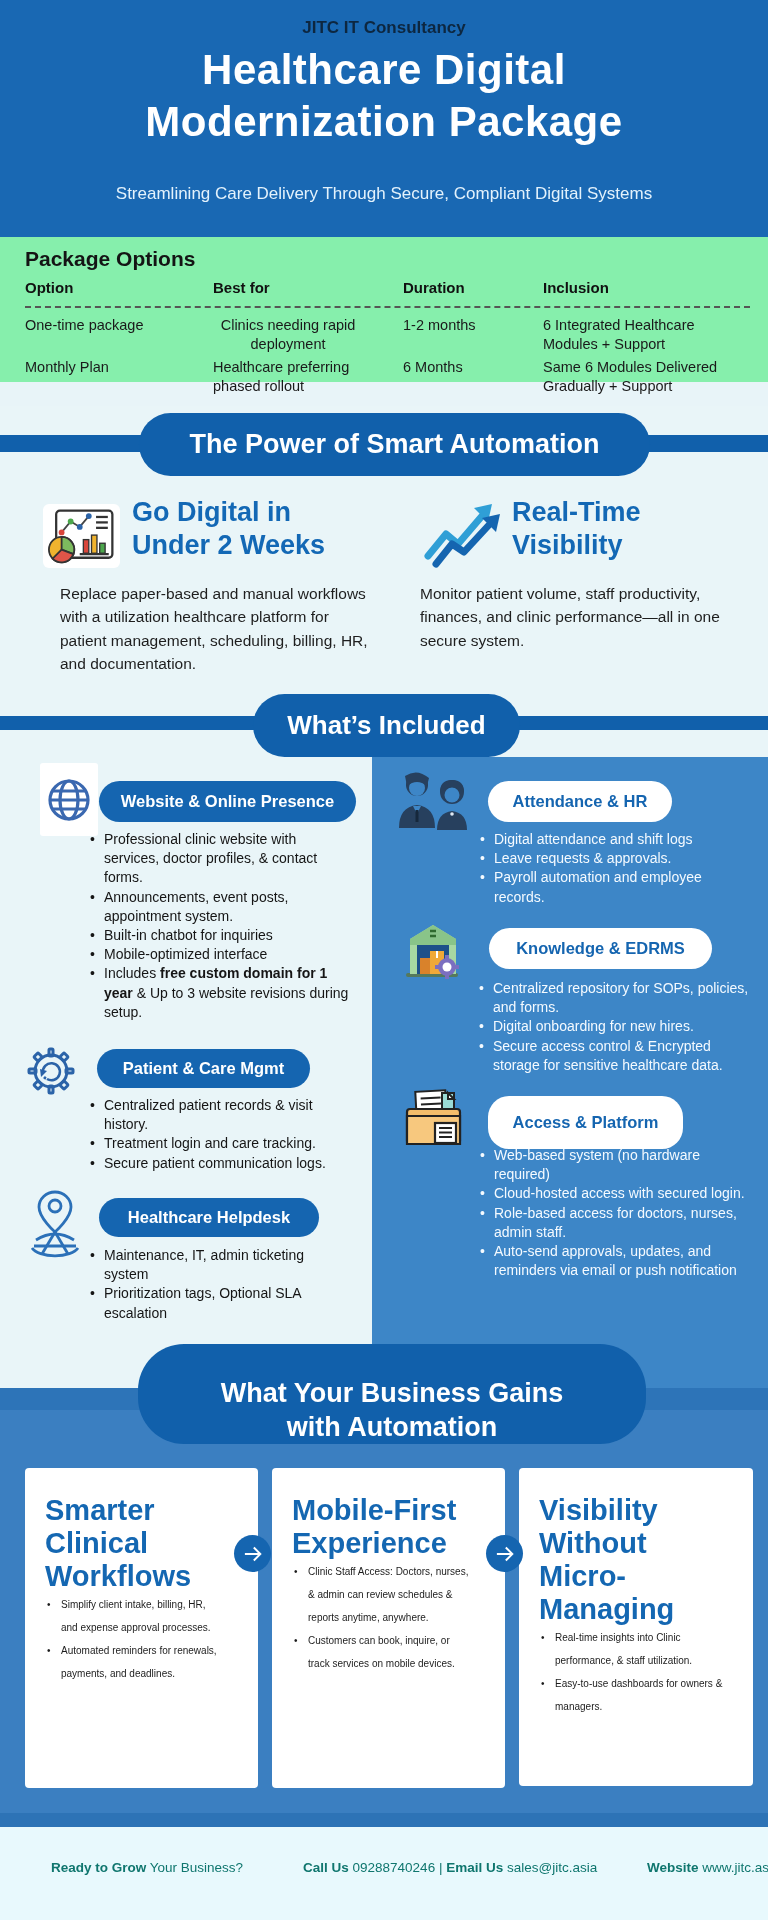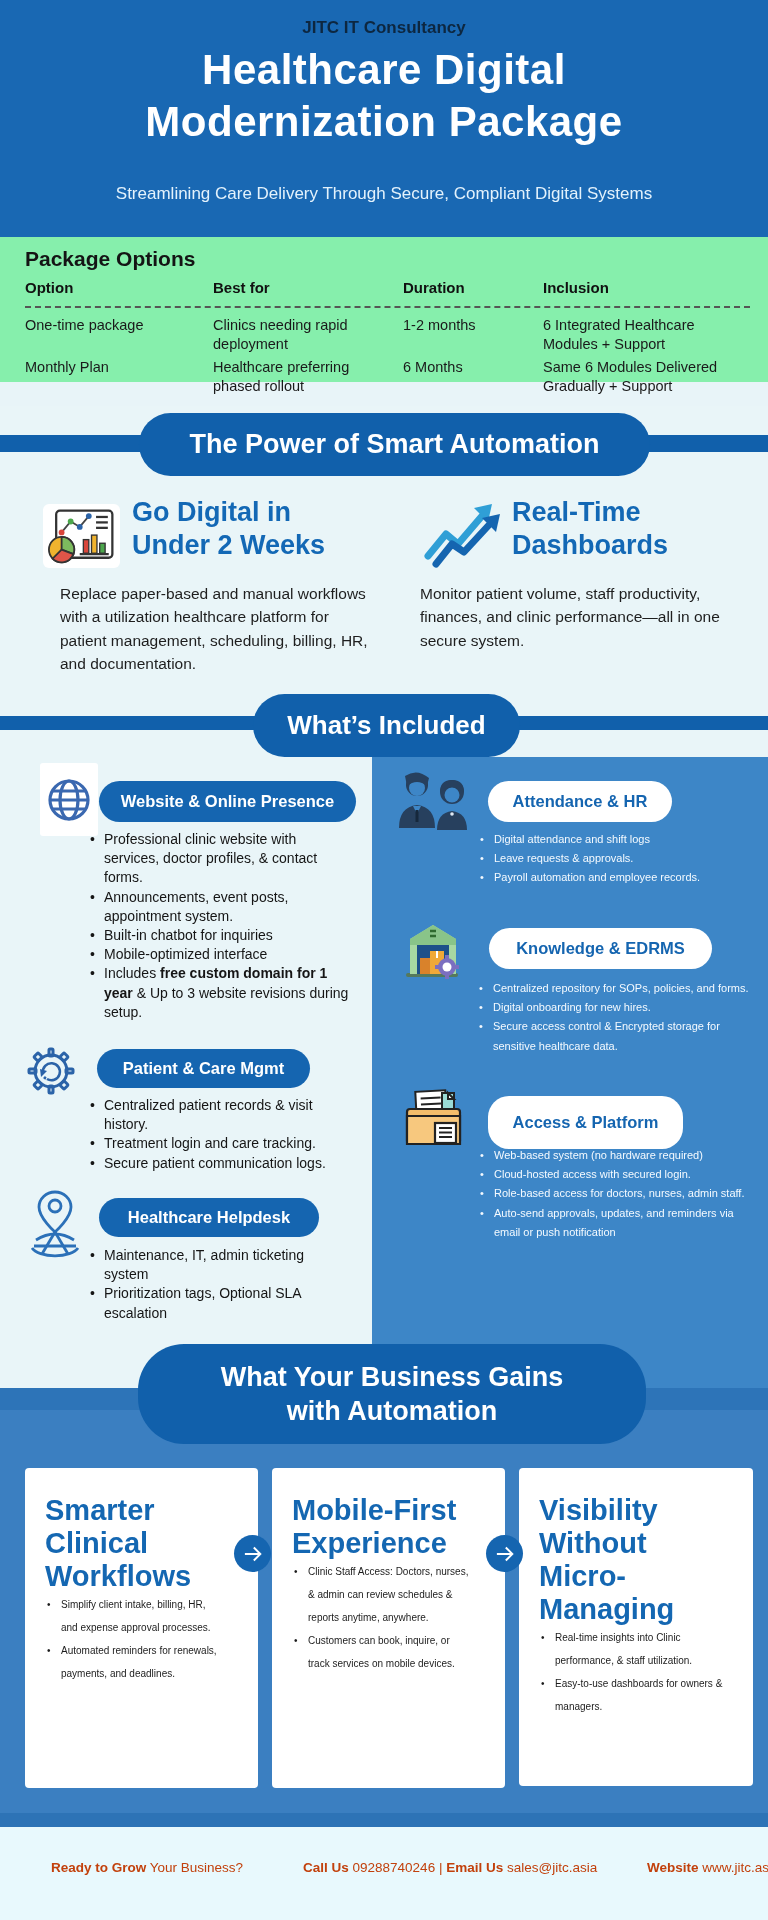--- a/index.html
+++ b/index.html
@@ -42,36 +42,36 @@
 
   
   .label-pill{border-radius:21px;font-weight:bold;font-size:16.5px;display:flex;align-items:center;
               justify-content:center;box-sizing:border-box;}
   .label-blue{background:#1565b0;color:#ffffff;}
   .label-white{background:#ffffff;color:#1565b0;}
   ul.bullets{list-style:none;margin:0;padding:0;}
   ul.bullets li{position:relative;padding-left:16px;}
   ul.bullets li::before{content:"•";position:absolute;left:2px;top:0;}
   .bl-left{font-size:14px;line-height:19.2px;color:#151515;}
-  .bl-right{font-size:11px;line-height:19.2px;color:#f4faff;}
+  .bl-right{font-size:14px;line-height:19.2px;color:#f4faff;}
   .bold-seg{font-weight:bold;}
 
   
   .gains-bg{left:0;top:1388px;width:768px;height:425px;background:#3b7fc1;}
   .gains-band{left:0;top:1388px;width:768px;height:22px;background:#2d74b8;}
   .card{background:#ffffff;border-radius:4px;box-sizing:border-box;padding:26px 20px 0 20px;}
   .card-title{font-size:29px;line-height:33px;font-weight:bold;color:#1467b2;}
   .card-bullets{margin-top:12px;font-size:10px;line-height:23px;color:#1c1c1c;}
   .arrow-circle{width:37px;height:37px;border-radius:50%;background:#1565b0;display:flex;
                 align-items:center;justify-content:center;cursor:pointer;}
 
   
   .footer-strip{left:0;top:1813px;width:768px;height:14px;background:#2d73b6;}
   .footer{left:0;top:1827px;width:768px;height:93px;background:#e8f9fd;}
-  .footer-item{position:absolute;top:33px;font-size:13.5px;color:#c2410c;white-space:nowrap;padding-left:31px;}
+  .footer-item{position:absolute;top:33px;font-size:13.5px;color:#0f766e;white-space:nowrap;padding-left:31px;}
   .fb{font-weight:bold;}
 </style>
 </head>
 <body>
 
 <div class="page">
 
   <div class="abs header">
     <div class="brand">JITC IT Consultancy</div>
     <div class="big-title">Healthcare Digital Modernization Package</div>
@@ -83,21 +83,21 @@
     <div class="pkg-table">
       <div class="pkg-row">
         <div class="pkg-head">Option</div>
         <div class="pkg-head">Best for</div>
         <div class="pkg-head">Duration</div>
         <div class="pkg-head">Inclusion</div>
       </div>
       <div class="pkg-divider"></div>
       <div class="pkg-row">
         <div class="pkg-cell">One-time package</div>
-        <div class="pkg-cell" style="max-width:150px;">Clinics needing rapid deployment</div>
+        <div class="pkg-cell" style="max-width:150px;text-align:center;">Clinics needing rapid deployment</div>
         <div class="pkg-cell">1-2 months</div>
         <div class="pkg-cell">6 Integrated Healthcare Modules + Support</div>
       </div>
       <div class="pkg-row">
         <div class="pkg-cell">Monthly Plan</div>
         <div class="pkg-cell" style="max-width:150px;">Healthcare preferring phased rollout</div>
         <div class="pkg-cell">6 Months</div>
         <div class="pkg-cell">Same 6 Modules Delivered Gradually + Support</div>
       </div>
     </div>
@@ -132,21 +132,21 @@
   <div class="abs feature-title" style="left:132px;top:496px;width:240px;">Go Digital in Under 2 Weeks</div>
 
   <div class="abs" style="left:420px;top:498px;width:82px;height:70px;">
     <svg width="82" height="70" viewBox="0 0 82 70">
       <polyline points="8,58 26,36 38,46 62,18" fill="none" stroke="#2f9fd6" stroke-width="7" stroke-linejoin="round" stroke-linecap="round"></polyline>
       <polygon points="54,10 72,6 68,24" fill="#2f9fd6"></polygon>
       <polyline points="16,66 32,46 44,54 68,28" fill="none" stroke="#1565b0" stroke-width="7" stroke-linejoin="round" stroke-linecap="round"></polyline>
       <polygon points="62,20 80,16 76,34" fill="#1565b0"></polygon>
     </svg>
   </div>
-  <div class="abs feature-title" style="left:512px;top:496px;width:200px;">Real-Time Dashboards</div>
+  <div class="abs feature-title" style="left:512px;top:496px;width:200px;">Real-Time Visibility</div>
 
   <div class="abs feature-desc" style="left:60px;top:582px;width:315px;">Replace paper-based and manual workflows with a utilization healthcare platform for patient management, scheduling, billing, HR, and documentation.</div>
   <div class="abs feature-desc" style="left:420px;top:582px;width:338px;">Monitor patient volume, staff productivity, finances, and clinic performance—all in one secure system.</div>
 
   <div class="abs band" style="top:716px;height:14px;"></div>
   <div class="abs banner-pill banner2-pill">What’s Included</div>
 
   <div class="abs icon-box" style="left:40px;top:763px;width:58px;height:73px;border-radius:3px;">
     <svg width="48" height="48" viewBox="0 0 48 48">
       <circle cx="24" cy="24" r="19" fill="none" stroke="#3a68b0" stroke-width="3.2"></circle>
@@ -282,21 +282,21 @@
   <ul class="abs bullets bl-right" style="left:478px;top:1146px;width:280px;">
     <li>Web-based system (no hardware required)</li>
     <li>Cloud-hosted access with secured login.</li>
     <li>Role-based access for doctors, nurses, admin staff.</li>
     <li>Auto-send approvals, updates, and reminders via email or push notification</li>
   </ul>
 
   <div class="abs gains-bg"></div>
   <div class="abs gains-band"></div>
   <div class="abs banner-pill gains-pill">
-    <div style="width:380px;margin:0 auto;">What Your Business Gains with Automation</div>
+    <div style="width:380px;margin:16px auto;">What Your Business Gains with Automation</div>
   </div>
 
   <div class="abs card" style="left:25px;top:1468px;width:233px;height:320px;">
     <div class="card-title">Smarter Clinical Workflows</div>
     <ul class="bullets card-bullets" style="width:178px;">
       <li>Simplify client intake, billing, HR, and expense approval processes.</li>
       <li>Automated reminders for renewals, payments, and deadlines.</li>
     </ul>
   </div>
 

